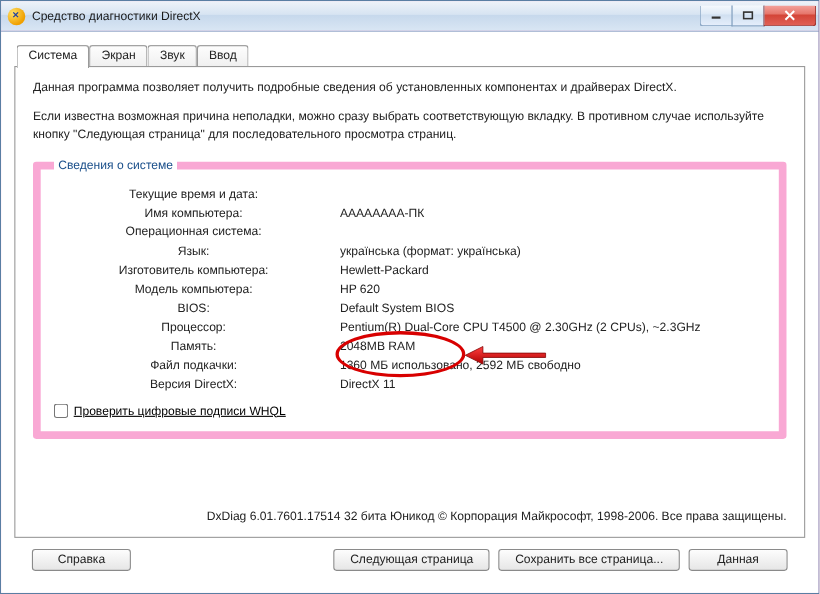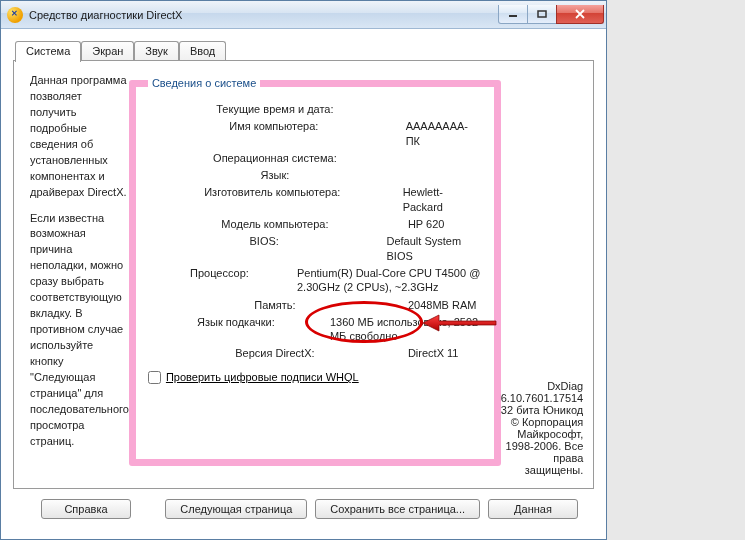--- a/index.html
+++ b/index.html
@@ -6,21 +6,21 @@
   body {
     margin: 0;
     font-family: Tahoma, "Segoe UI", sans-serif;
     font-size: 11px;
     background: #e8e8e8;
     width: 745px;
     height: 540px;
     overflow: hidden;
   }
   .window {
-    width: 607px;
+    width: 745px;
     height: 540px;
     background: #f9a8d4;
     border: 1px solid #5a7ea3;
     display: flex;
     flex-direction: column;
   }
   .titlebar {
     height: 28px;
     background: linear-gradient(to bottom, #eef3f9 0%, #d7e4f2 45%, #c6d8ec 46%, #d9e6f4 100%);
     border-bottom: 1px solid #9fb8d3;
@@ -88,20 +88,21 @@
     padding-bottom: 5px;
     margin-bottom: -2px;
   }
   .panel {
     border: 1px solid #9a9a9a;
     flex: 1;
     padding: 12px 16px;
     background: #fff;
     position: relative;
     display: flex;
+    flex-direction: column;
   }
   .intro { color: #222; line-height: 1.45; }
   .intro p { margin: 0 0 10px 0; }
 
   fieldset.sysinfo {
     border: 7px solid #f9a8d4;
     border-radius: 3px;
     margin: 4px 0 10px 0;
     padding: 10px 12px 12px 12px;
     position: relative;
@@ -129,21 +130,21 @@
   .btn {
     min-width: 90px;
     padding: 3px 14px;
     background: linear-gradient(to bottom, #fdfdfd, #e6e6e6);
     border: 1px solid #8a8a8a;
     border-radius: 3px;
     margin-left: 8px;
     font: inherit;
     color: #222;
   }
-  .btn:first-child { margin-left: 12px; }
+  .btn:first-child { margin-left: 0; }
 
   
   .annot {
     position: absolute;
     pointer-events: none;
   }
   .ellipse {
     left: 304px; top: 272px;
     width: 118px; height: 42px;
     border: 3px solid #d80000;
@@ -206,20 +207,21 @@
         </div>
         <div class="kv">
           <div class="k">Имя компьютера:</div>
           <div class="v">АААААААА-ПК</div>
         </div>
         <div class="kv">
           <div class="k">Операционная система:</div>
         </div>
         <div class="kv">
           <div class="k">Язык:</div>
+          <div class="v">українська (формат: українська)</div>
         </div>
         <div class="kv">
           <div class="k">Изготовитель компьютера:</div>
           <div class="v">Hewlett-Packard</div>
         </div>
         <div class="kv">
           <div class="k">Модель компьютера:</div>
           <div class="v">HP 620</div>
         </div>
         <div class="kv">
@@ -228,35 +230,35 @@
         </div>
         <div class="kv">
           <div class="k">Процессор:</div>
           <div class="v">Pentium(R) Dual-Core CPU       T4500  @ 2.30GHz (2 CPUs), ~2.3GHz</div>
         </div>
         <div class="kv">
           <div class="k">Память:</div>
           <div class="v">2048MB RAM</div>
         </div>
         <div class="kv">
-          <div class="k">Язык подкачки:</div>
+          <div class="k">Файл подкачки:</div>
           <div class="v">1360 МБ использовано, 2592 МБ свободно</div>
         </div>
         <div class="kv">
           <div class="k">Версия DirectX:</div>
           <div class="v">DirectX 11</div>
         </div>
 
         <label class="whql">
           <input type="checkbox" style="">
           <span>Проверить цифровые подписи WHQL</span>
         </label>
       </fieldset>
 
-      <div class="footer-text">DxDiag 6.10.7601.17514 32 бита Юникод © Корпорация Майкрософт, 1998-2006. Все права защищены.</div>
+      <div class="footer-text">DxDiag 6.01.7601.17514 32 бита Юникод © Корпорация Майкрософт, 1998-2006. Все права защищены.</div>
 
     </div>
 
     <div class="btnbar">
       <button class="btn">Справка</button>
       <div class="spacer"></div>
       <button class="btn">Следующая страница</button>
       <button class="btn">Сохранить все страница...</button>
       <button class="btn">Данная</button>
     </div>

